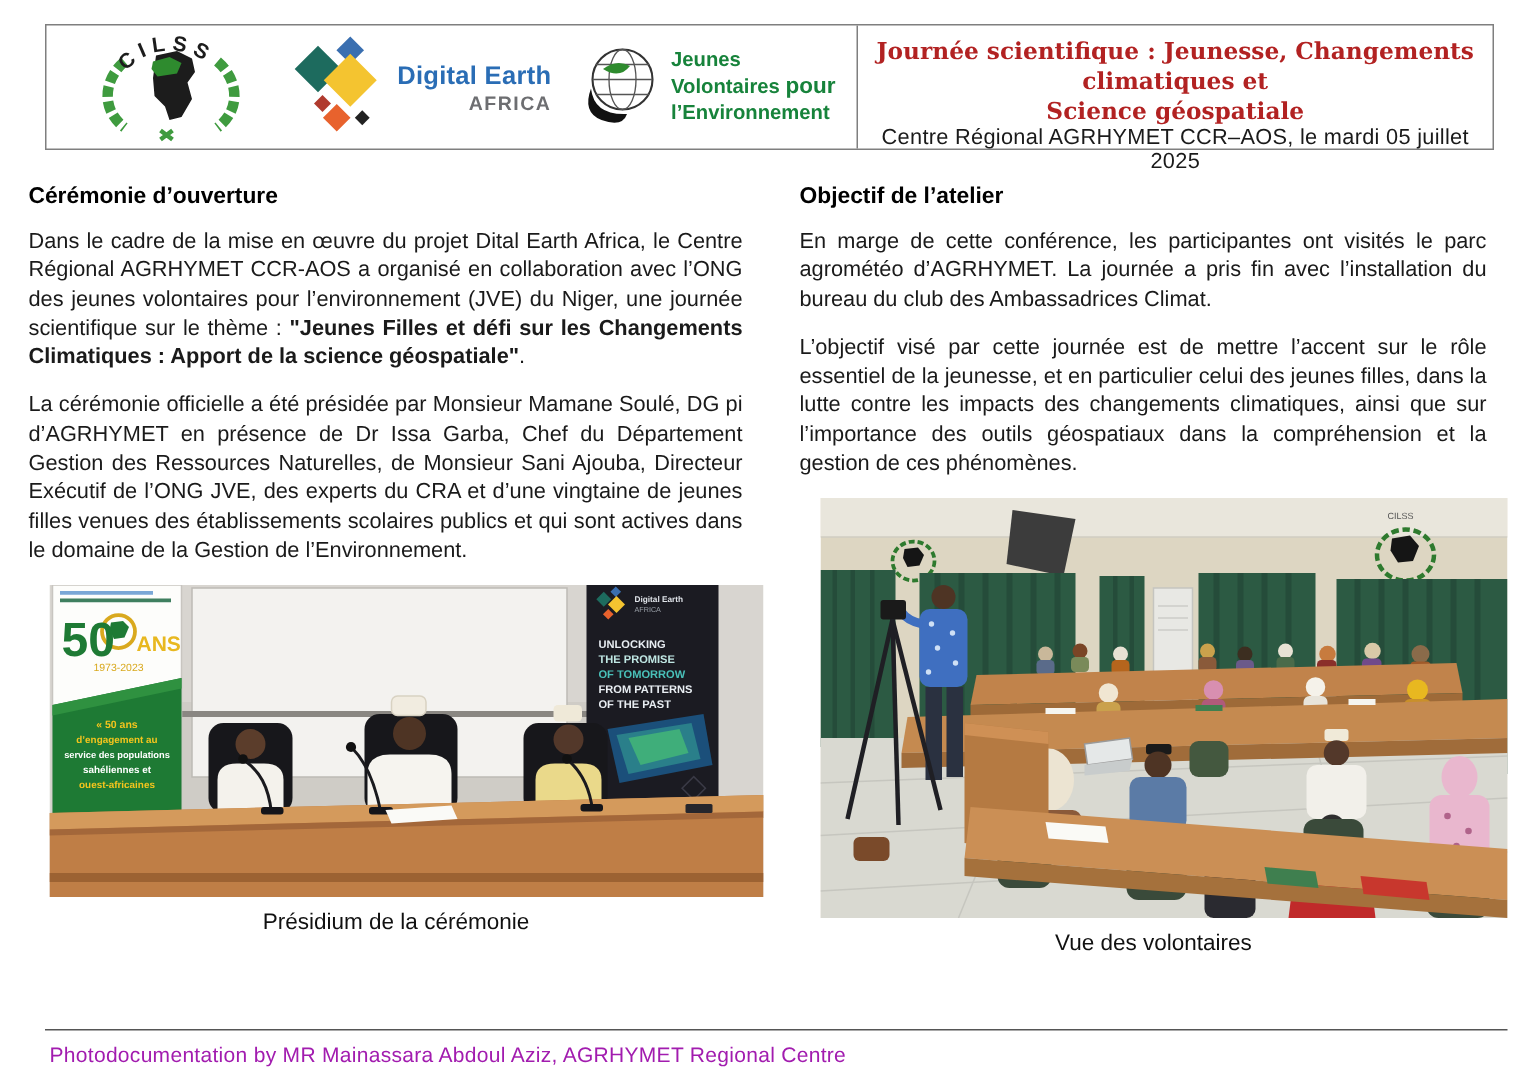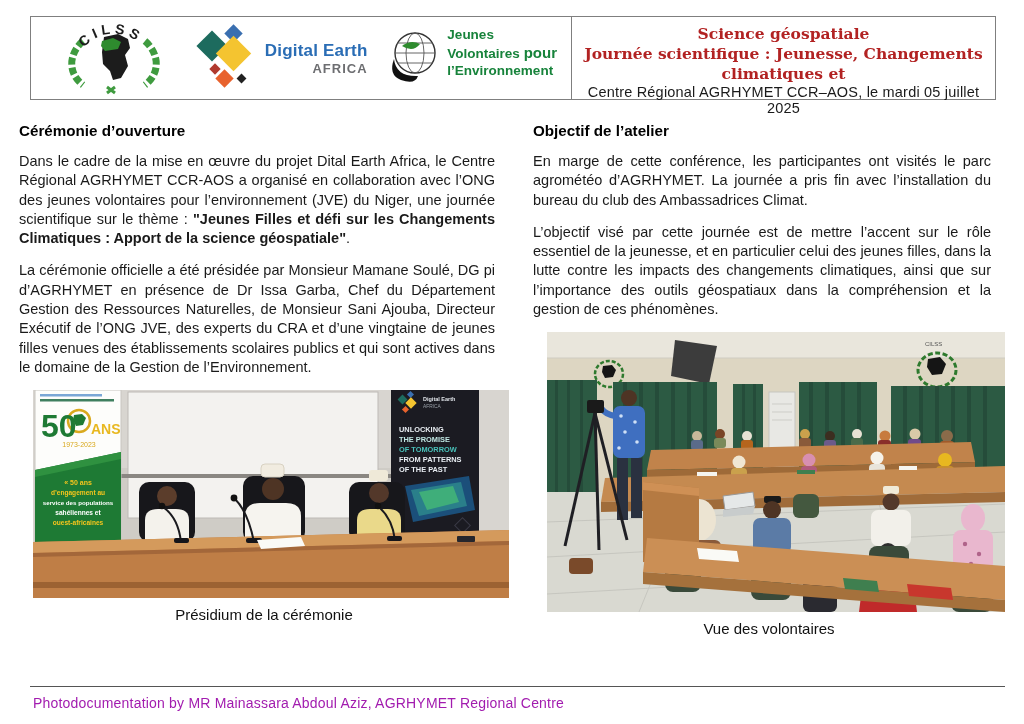--- a/index.html
+++ b/index.html
@@ -11,21 +11,21 @@
   
   .header-box {
     position:absolute; left:30px; top:16px; width:966px; height:84px;
     border:1px solid #7f7f7f; display:flex; background:#fff; box-sizing:border-box;
   }
   .logo-strip { width:540px; display:flex; align-items:center; justify-content:space-between;
     padding:2px 14px 2px 18px; box-sizing:border-box; }
   .logo-dea { display:flex; align-items:center; gap:8px; }
   .dea-line1 { font-size:17px; font-weight:bold; color:#2a6db5; letter-spacing:0.2px; }
   .dea-line2 { font-size:13px; font-weight:bold; color:#6d6e71; text-align:right; letter-spacing:1px; }
-  .logo-jve { display:flex; gap:4px; }
+  .logo-jve { display:flex; align-items:center; gap:4px; }
   .jve-text { font-size:13.5px; font-weight:bold; color:#17833b; line-height:1.25; }
   .jve-text .small { font-size:15px; }
   .title-block {
     flex:1; border-left:1px solid #7f7f7f; box-sizing:border-box;
     display:flex; flex-direction:column; justify-content:space-between;
     padding:7px 8px 10px; text-align:center;
   }
   .doc-title {
     font-family:"DejaVu Serif", serif; font-weight:bold; color:#b22222;
     font-size:15.5px; line-height:1.3;
@@ -103,22 +103,22 @@
         <div class="jve-text">
           <div>Jeunes</div>
           <div><span>Volontaires</span> <span class="small">pour</span></div>
           <div>l’Environnement</div>
         </div>
       </div>
     </div>
 
     <div class="title-block">
       <div class="doc-title">
+        <div>Journée scientifique : Jeunesse, Changements climatiques et</div>
         <div>Science géospatiale</div>
-        <div>Journée scientifique : Jeunesse, Changements climatiques et</div>
       </div>
       <div class="doc-subtitle">Centre Régional AGRHYMET CCR–AOS, le mardi 05 juillet 2025</div>
     </div>
   </div>
 
   <section class="col col-left">
     <h2 class="sec">Cérémonie d’ouverture</h2>
     <p class="body"><span>Dans le cadre de la mise en œuvre du projet Dital Earth Africa, le Centre Régional AGRHYMET CCR-AOS a organisé en collaboration avec l’ONG des jeunes volontaires pour l’environnement (JVE) du Niger, une journée scientifique sur le thème : </span><b>"Jeunes Filles et défi sur les Changements Climatiques : Apport de la science géospatiale"</b><span>.</span></p>
     <p class="body">La cérémonie officielle a été présidée par Monsieur Mamane Soulé, DG pi d’AGRHYMET en présence de Dr Issa Garba, Chef du Département Gestion des Ressources Naturelles, de Monsieur Sani Ajouba, Directeur Exécutif de l’ONG JVE, des experts du CRA et d’une vingtaine de jeunes filles venues des établissements scolaires publics et qui sont actives dans le  domaine de la Gestion de l’Environnement.</p>
 

